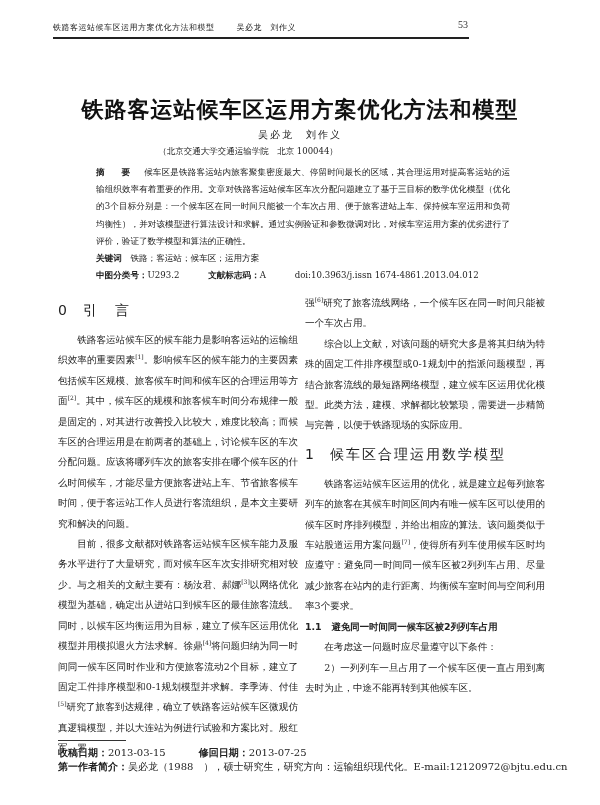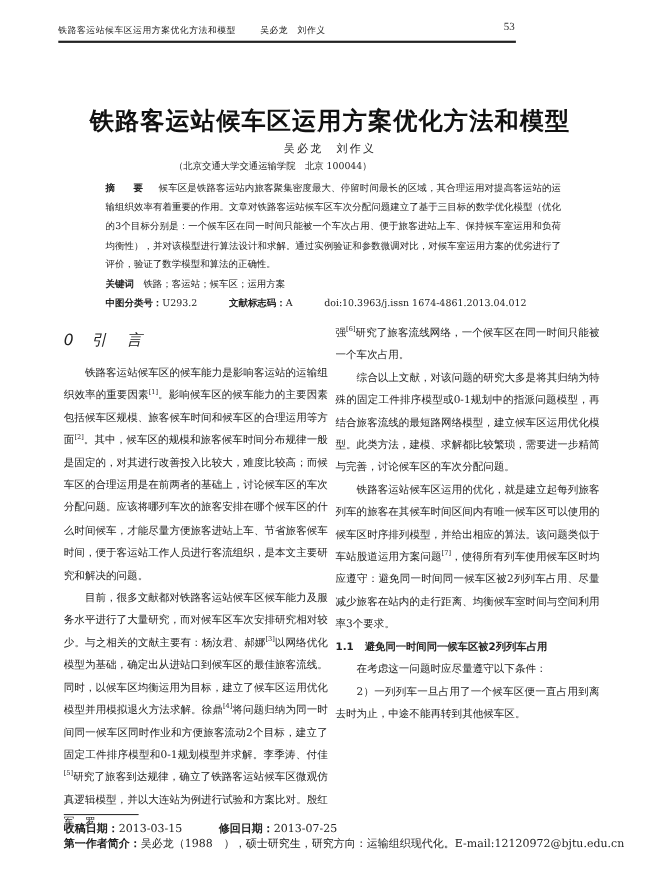--- a/index.html
+++ b/index.html
@@ -43,21 +43,21 @@
     .kw-row { top: 253px; }
     .cls-row { top: 270px; }
     .cls-row .docmark { margin-left: 26px; }
     .cls-row .doi { margin-left: 26px; }
 
     .col { position: absolute; width: 240px; font-size: 9.6px; line-height: 20.4px; color: #222; text-align: justify; }
     .col-left { left: 58px; top: 298px; }
     .col-right { left: 305px; top: 293px; }
     .sec-head {
       font-family: "DejaVu Sans", sans-serif; font-size: 14px; font-weight: normal;
-      letter-spacing: 2px; margin: 0 0 8px 0; line-height: 24px; font-style: italic;
+      letter-spacing: 2px; margin: 0 0 8px 0; line-height: 24px;
     }
     .sec-head .num { margin-right: 14px; }
     .para { text-indent: 2em; margin: 0; }
     .para.noindent { text-indent: 0; }
     .subsec { font-weight: bold; font-family: "DejaVu Sans", sans-serif; font-size: 9.4px; margin: 0; }
     .subsec .num { margin-right: 10px; }
     .list-item { text-indent: 2em; margin: 0; }
     sup { font-size: 6px; line-height: 0; }
 
     .foot-rule { position: absolute; left: 58px; top: 740px; width: 68px; height: 1px; background: #333; }
@@ -99,21 +99,24 @@
 <div class="col col-left">
   <h2 class="sec-head">
     <span class="num">0</span><span>引　言</span>
   </h2>
   <p class="para"><span>铁路客运站候车区的候车能力是影响客运站的运输组织效率的重要因素</span><sup>[1]</sup><span>。影响候车区的候车能力的主要因素包括候车区规模、旅客候车时间和候车区的合理运用等方面</span><sup>[2]</sup><span>。其中，候车区的规模和旅客候车时间分布规律一般是固定的，对其进行改善投入比较大，难度比较高；而候车区的合理运用是在前两者的基础上，讨论候车区的车次分配问题。应该将哪列车次的旅客安排在哪个候车区的什么时间候车，才能尽量方便旅客进站上车、节省旅客候车时间，便于客运站工作人员进行客流组织，是本文主要研究和解决的问题。</span></p>
   <p class="para"><span>目前，很多文献都对铁路客运站候车区候车能力及服务水平进行了大量研究，而对候车区车次安排研究相对较少。与之相关的文献主要有：杨汝君、郝娜</span><sup>[3]</sup><span>以网络优化模型为基础，确定出从进站口到候车区的最佳旅客流线。同时，以候车区均衡运用为目标，建立了候车区运用优化模型并用模拟退火方法求解。徐鼎</span><sup>[4]</sup><span>将问题归纳为同一时间同一候车区同时作业和方便旅客流动2个目标，建立了固定工件排序模型和0-1规划模型并求解。李季涛、付佳</span><sup>[5]</sup><span>研究了旅客到达规律，确立了铁路客运站候车区微观仿真逻辑模型，并以大连站为例进行试验和方案比对。殷红军、罗</span></p>
 </div>
 
 <div class="col col-right">
   <p class="para noindent"><span>强</span><sup>[6]</sup><span>研究了旅客流线网络，一个候车区在同一时间只能被一个车次占用。</span></p>
-  <p class="para">综合以上文献，对该问题的研究大多是将其归纳为特殊的固定工件排序模型或0-1规划中的指派问题模型，再结合旅客流线的最短路网络模型，建立候车区运用优化模型。此类方法，建模、求解都比较繁琐，需要进一步精简与完善，讨论候车区的车次分配问题。</p>
+  <p class="para">综合以上文献，对该问题的研究大多是将其归纳为特殊的固定工件排序模型或0-1规划中的指派问题模型，再结合旅客流线的最短路网络模型，建立候车区运用优化模型。此类方法，建模、求解都比较繁琐，需要进一步精简与完善，以便于铁路现场的实际应用。</p>
+  <h2 class="sec-head" style="margin-top:6px;">
+    <span class="num">1</span><span>候车区合理运用数学模型</span>
+  </h2>
   <p class="para"><span>铁路客运站候车区运用的优化，就是建立起每列旅客列车的旅客在其候车时间区间内有唯一候车区可以使用的候车区时序排列模型，并给出相应的算法。该问题类似于车站股道运用方案问题</span><sup>[7]</sup><span>，使得所有列车使用候车区时均应遵守：避免同一时间同一候车区被2列列车占用、尽量减少旅客在站内的走行距离、均衡候车室时间与空间利用率3个要求。</span></p>
   <h3 class="subsec">
     <span class="num">1.1</span><span>避免同一时间同一候车区被2列列车占用</span>
   </h3>
   <p class="list-item">在考虑这一问题时应尽量遵守以下条件：</p>
   <p class="list-item">2）一列列车一旦占用了一个候车区便一直占用到离去时为止，中途不能再转到其他候车区。</p>
 </div>
 
 <div class="foot-rule"></div>
 <div class="footnote fn-dates">

